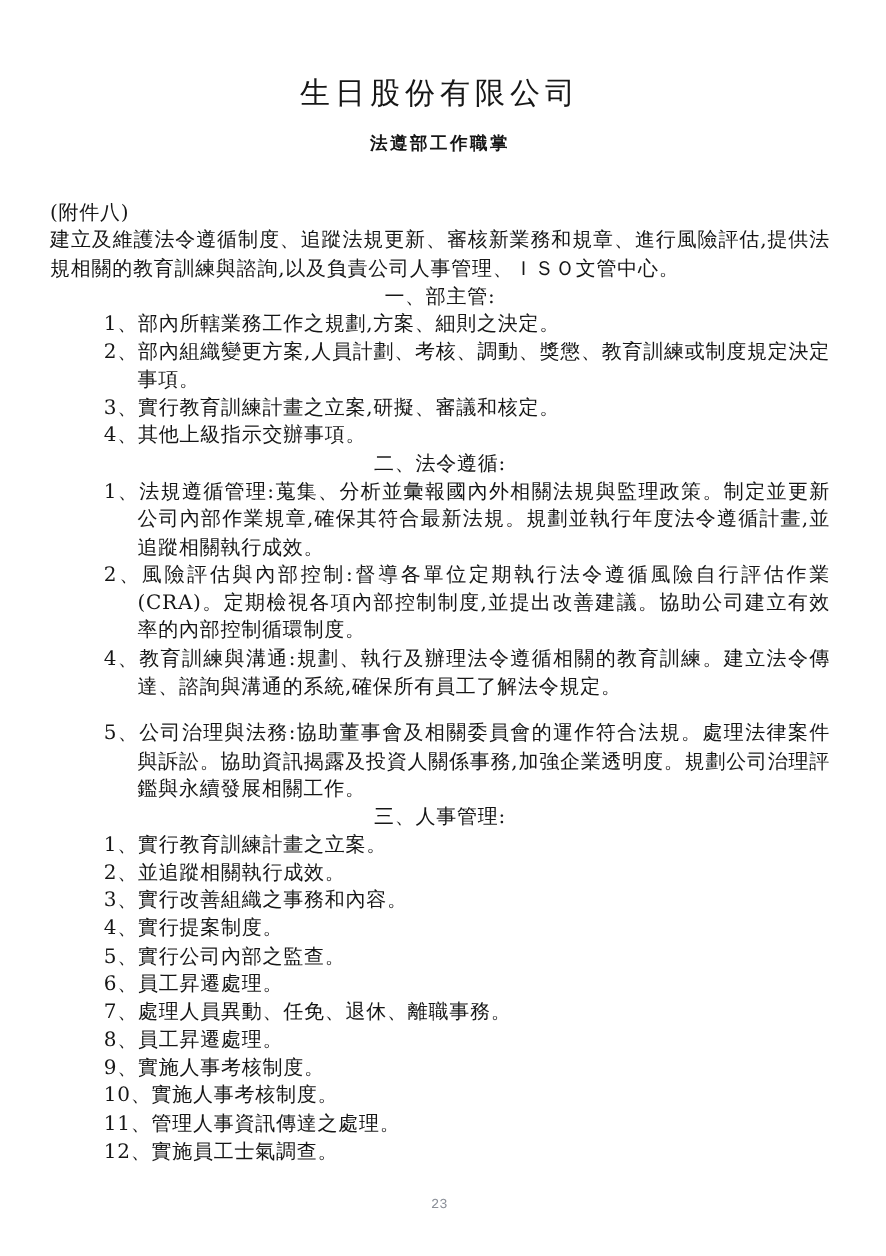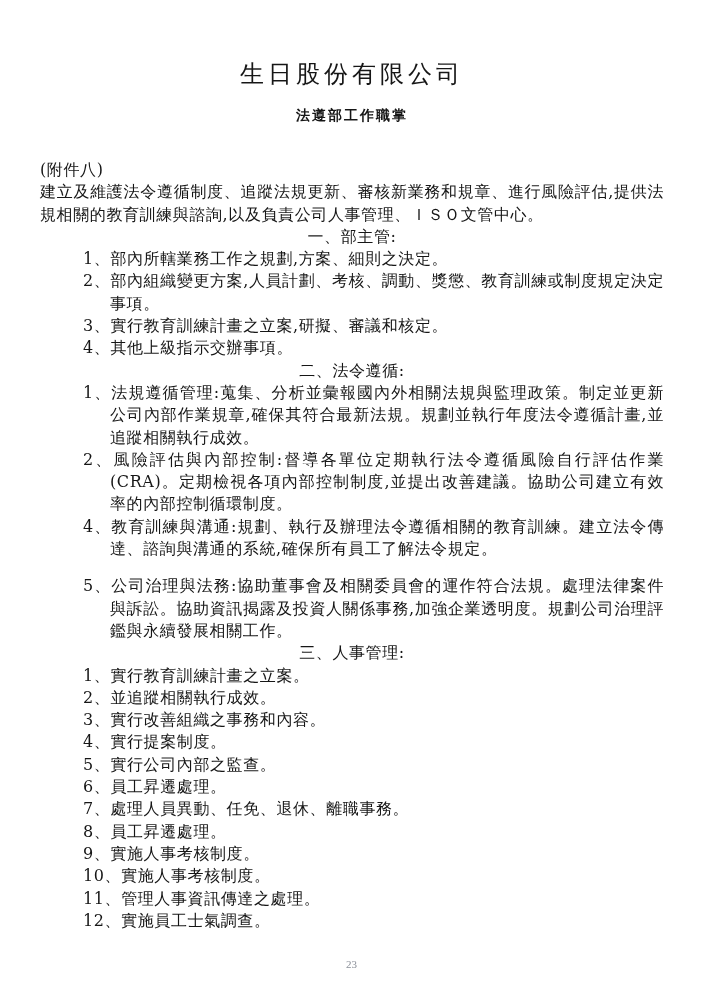--- a/index.html
+++ b/index.html
@@ -54,21 +54,21 @@
   }
   .gap-above {
     margin-top: 15px;
   }
   .page-number {
     position: absolute;
     top: 957px;
     left: 0;
     width: 100%;
     text-align: center;
-    font-family: Liberation Serif, serif;
+    font-family: Liberation Mono, monospace;
     font-size: 11px;
     line-height: 14px;
     letter-spacing: 0;
     color: #8a8f98;
   }
 </style>
 </head>
 <body>
 
 <div class="page">

